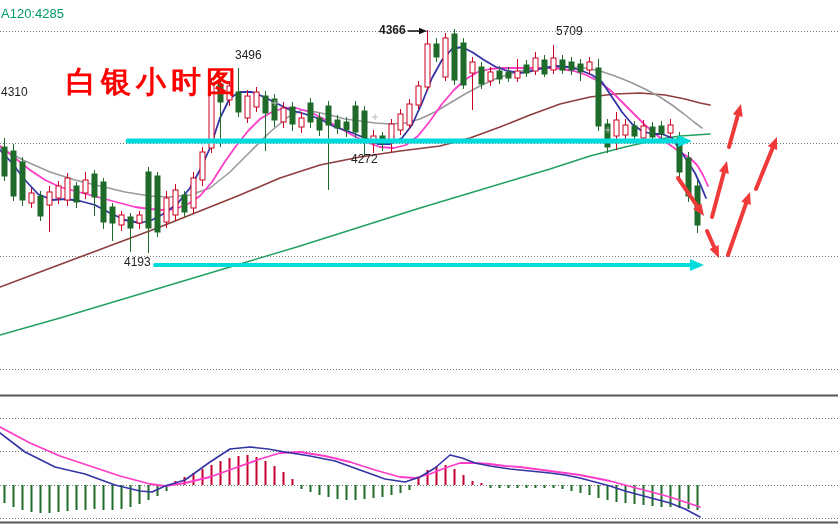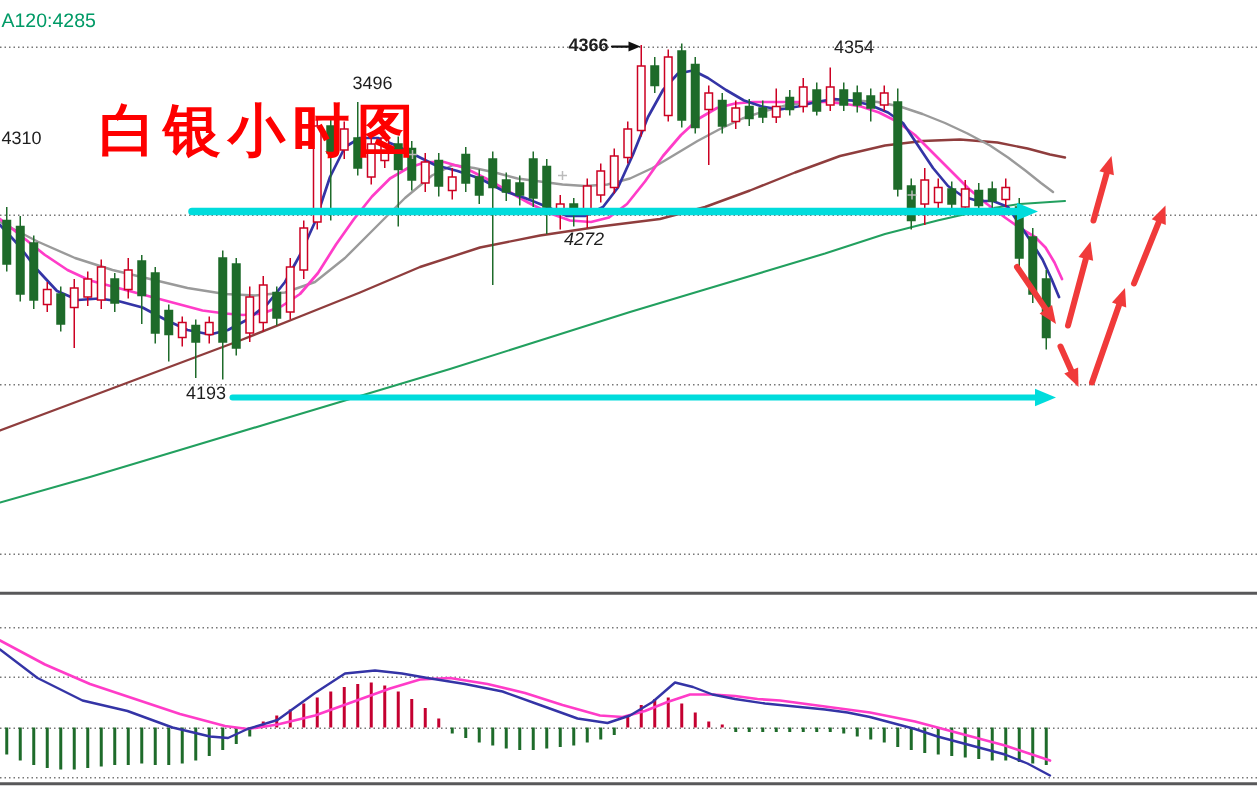--- a/index.html
+++ b/index.html
@@ -1,21 +1,21 @@
 <!DOCTYPE html>
 <html><head>
 <meta charset="utf-8">
 <style>
   html,body{margin:0;padding:0;background:#fff;}
   #stage{position:relative;width:838px;height:525px;background:#FFFFFF;overflow:hidden;
          font-family:"Liberation Sans",sans-serif;}
   #chart-svg{position:absolute;left:0;top:0;}
   .lbl{position:absolute;font-size:12px;color:#1E1E1E;white-space:nowrap;line-height:1;}
   .indicator{position:absolute;left:1px;top:6px;font-size:13px;color:#009A66;white-space:nowrap;}
-  .title{position:absolute;left:66px;top:62px;font-size:38px;font-weight:bold;color:#FE0000;
+  .title{position:absolute;left:66px;top:62px;font-size:30px;font-weight:bold;color:#FE0000;
          letter-spacing:5px;font-family:"Liberation Serif",serif;white-space:nowrap;}
 </style>
 </head>
 <body>
 
 <div id="stage">
   <svg id="chart-svg" width="838" height="525">
       <g>
         <line x1="0" y1="31.5" x2="838" y2="31.5" stroke="#777777" stroke-width="1" stroke-dasharray="1 2"></line>
         <line x1="0" y1="143.5" x2="838" y2="143.5" stroke="#777777" stroke-width="1" stroke-dasharray="1 2"></line>
@@ -323,17 +323,17 @@
         <line x1="408" y1="31" x2="419" y2="31" stroke="#111111" stroke-width="1.5" stroke-linecap="round"></line>
         <polygon points="427,31 419,34.36 419,27.64" fill="#111111"></polygon>
       </g>
     </svg>
   <div class="indicator">A120:4285</div>
   <div class="title">白银小时图</div>
   <div id="labels">
       <div class="lbl" style="left: 1px; top: 86px;">4310</div>
       <div class="lbl" style="left: 235px; top: 49px;">3496</div>
       <div class="lbl" style="left: 379px; top: 24px; font-weight: bold;">4366</div>
-      <div class="lbl" style="left: 376px; top: 153px; font-style: italic;">4272</div>
-      <div class="lbl" style="left: 556px; top: 25px;">4354</div>
+      <div class="lbl" style="left: 351px; top: 153px;">4272</div>
+      <div class="lbl" style="left: 556px; top: 25px;">5709</div>
       <div class="lbl" style="left: 124px; top: 256px; text-align: right;">4193</div>
     </div>
 </div>
 
 </body></html>

